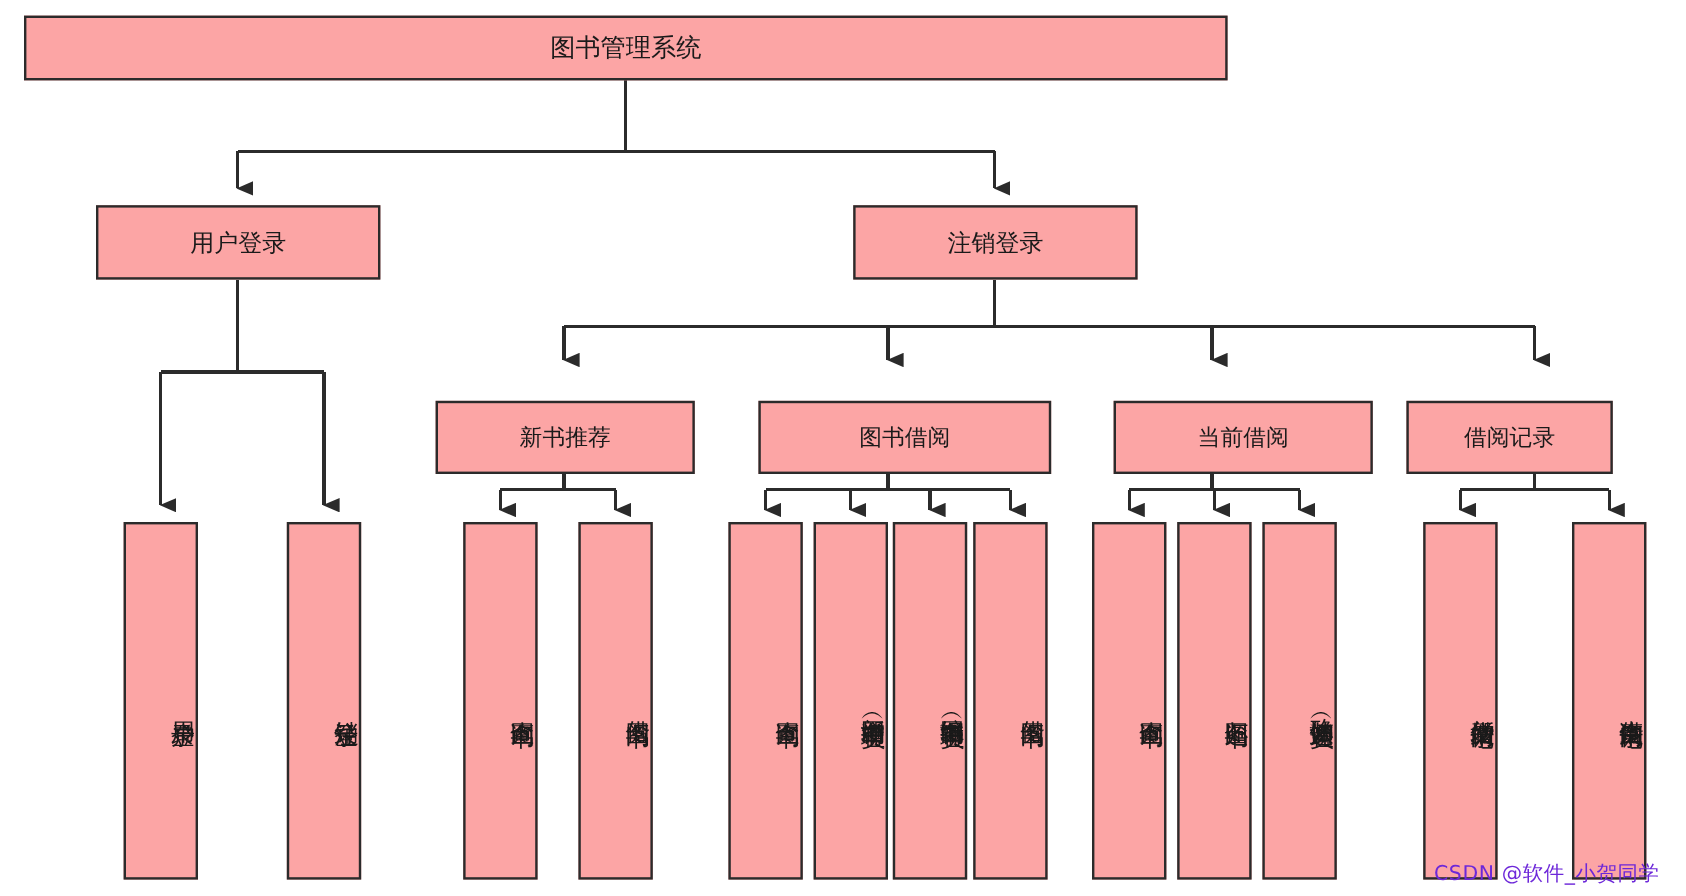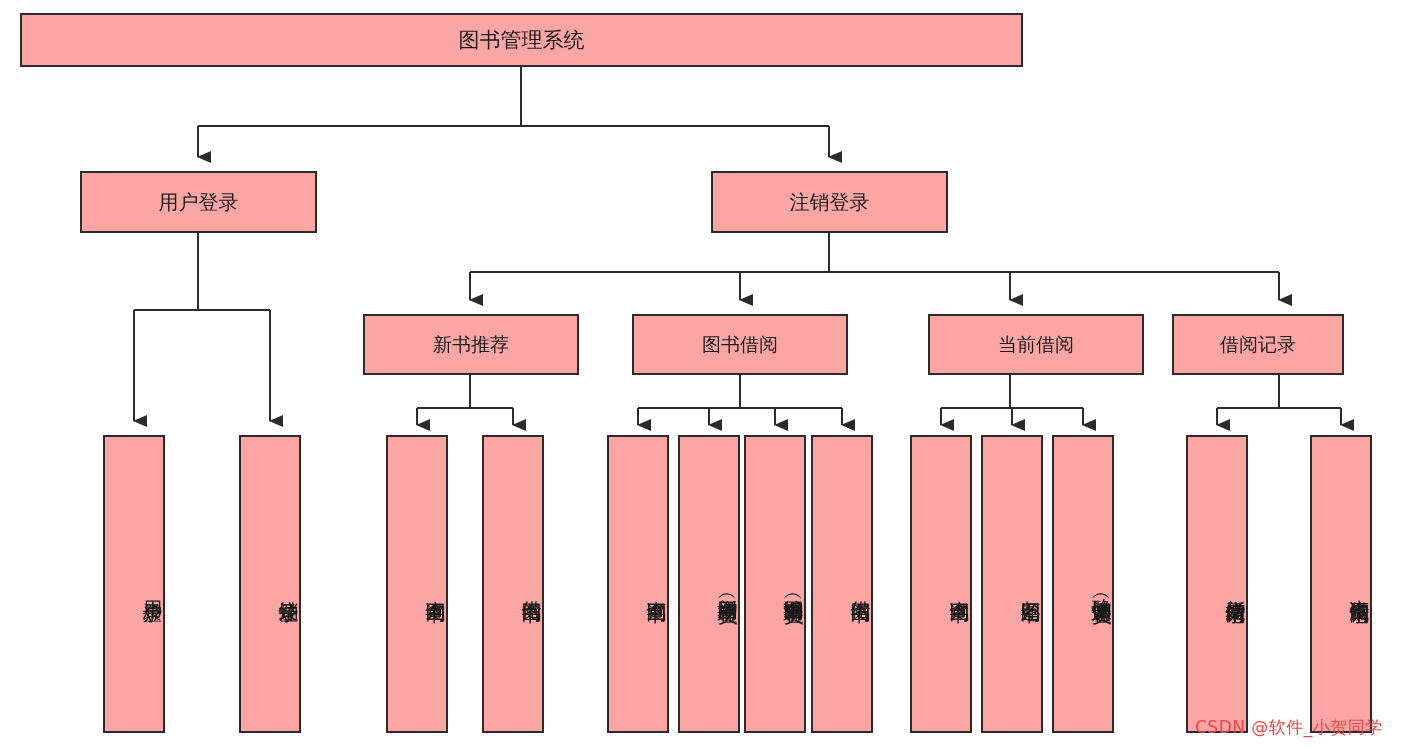--- a/index.html
+++ b/index.html
@@ -36,39 +36,40 @@
     color: #1a1a1a;
   }
   .node.lvl0 {
     font-size: 21px;
   }
   .node.lvl1 {
     font-size: 20px;
   }
   .node.lvl2 {
     font-size: 19px;
+    margin-top: 20px;
   }
   .node.leaf {
     font-size: 20px;
     writing-mode: vertical-rl;
     text-orientation: upright;
     line-height: 1.08;
     letter-spacing: 1px;
     padding-top: 6px;
     align-items: flex-start;
     justify-content: center;
     white-space: nowrap;
   }
   .node .label {
     display: block;
   }
   .watermark {
     position: absolute;
     font-size: 17px;
-    color: #ef4444;
+    color: #6d28d9;
     white-space: nowrap;
     letter-spacing: 0.5px;
   }
 </style>
 </head>
 <body>
 
 <div id="canvas">
 
   <svg id="wires" viewBox="0 0 1405 747" xmlns="http://www.w3.org/2000/svg">
@@ -120,21 +121,21 @@
       </div>
       <div class="node lvl1" style="left: 80px; top: 171px; width: 237px; height: 62px;">
         <span class="label">用户登录</span>
       </div>
       <div class="node lvl1" style="left: 711px; top: 171px; width: 237px; height: 62px;">
         <span class="label">注销登录</span>
       </div>
       <div class="node lvl2" style="left: 363px; top: 314px; width: 216px; height: 61px;">
         <span class="label">新书推荐</span>
       </div>
-      <div class="node lvl2" style="left: 632px; top: 314px; width: 216px; height: 61px;">
+      <div class="node lvl2" style="left: 632px; top: 314px; width: 244px; height: 61px;">
         <span class="label">图书借阅</span>
       </div>
       <div class="node lvl2" style="left: 928px; top: 314px; width: 216px; height: 61px;">
         <span class="label">当前借阅</span>
       </div>
       <div class="node lvl2" style="left: 1172px; top: 314px; width: 172px; height: 61px;">
         <span class="label">借阅记录</span>
       </div>
       <div class="node leaf" style="left: 103px; top: 435px; width: 62px; height: 298px;">
         <span class="label">用户登录</span>

